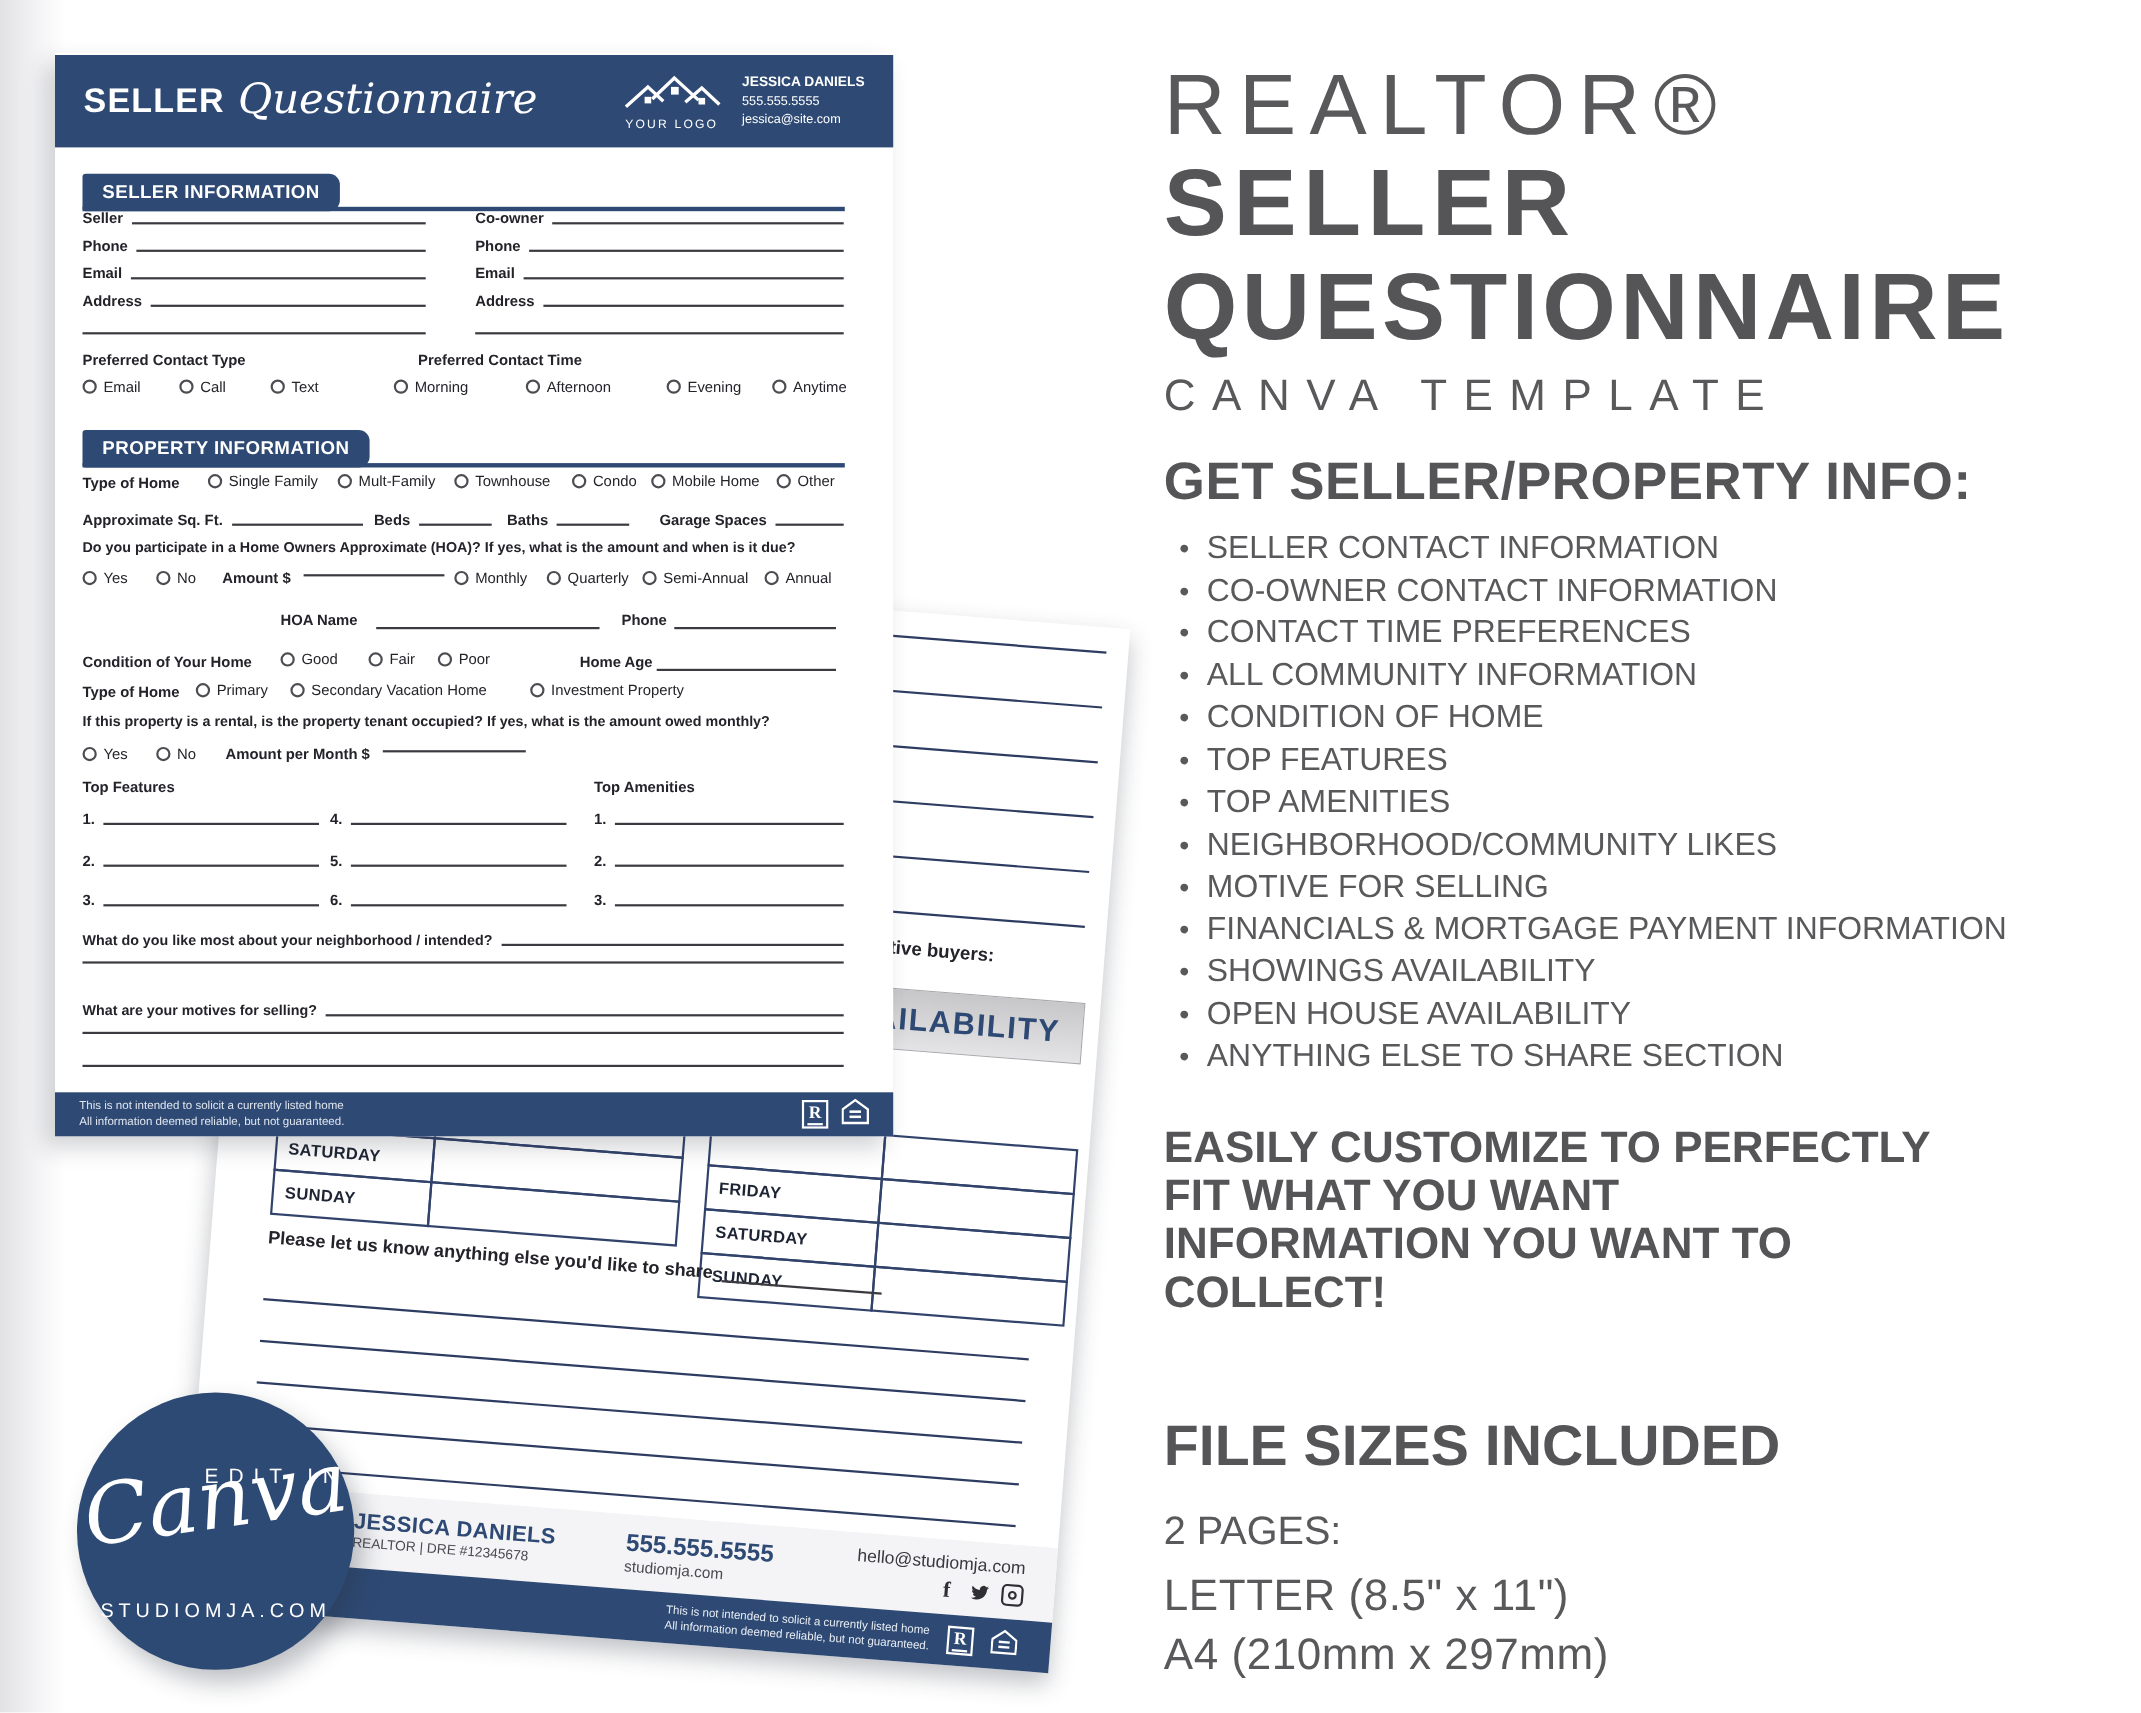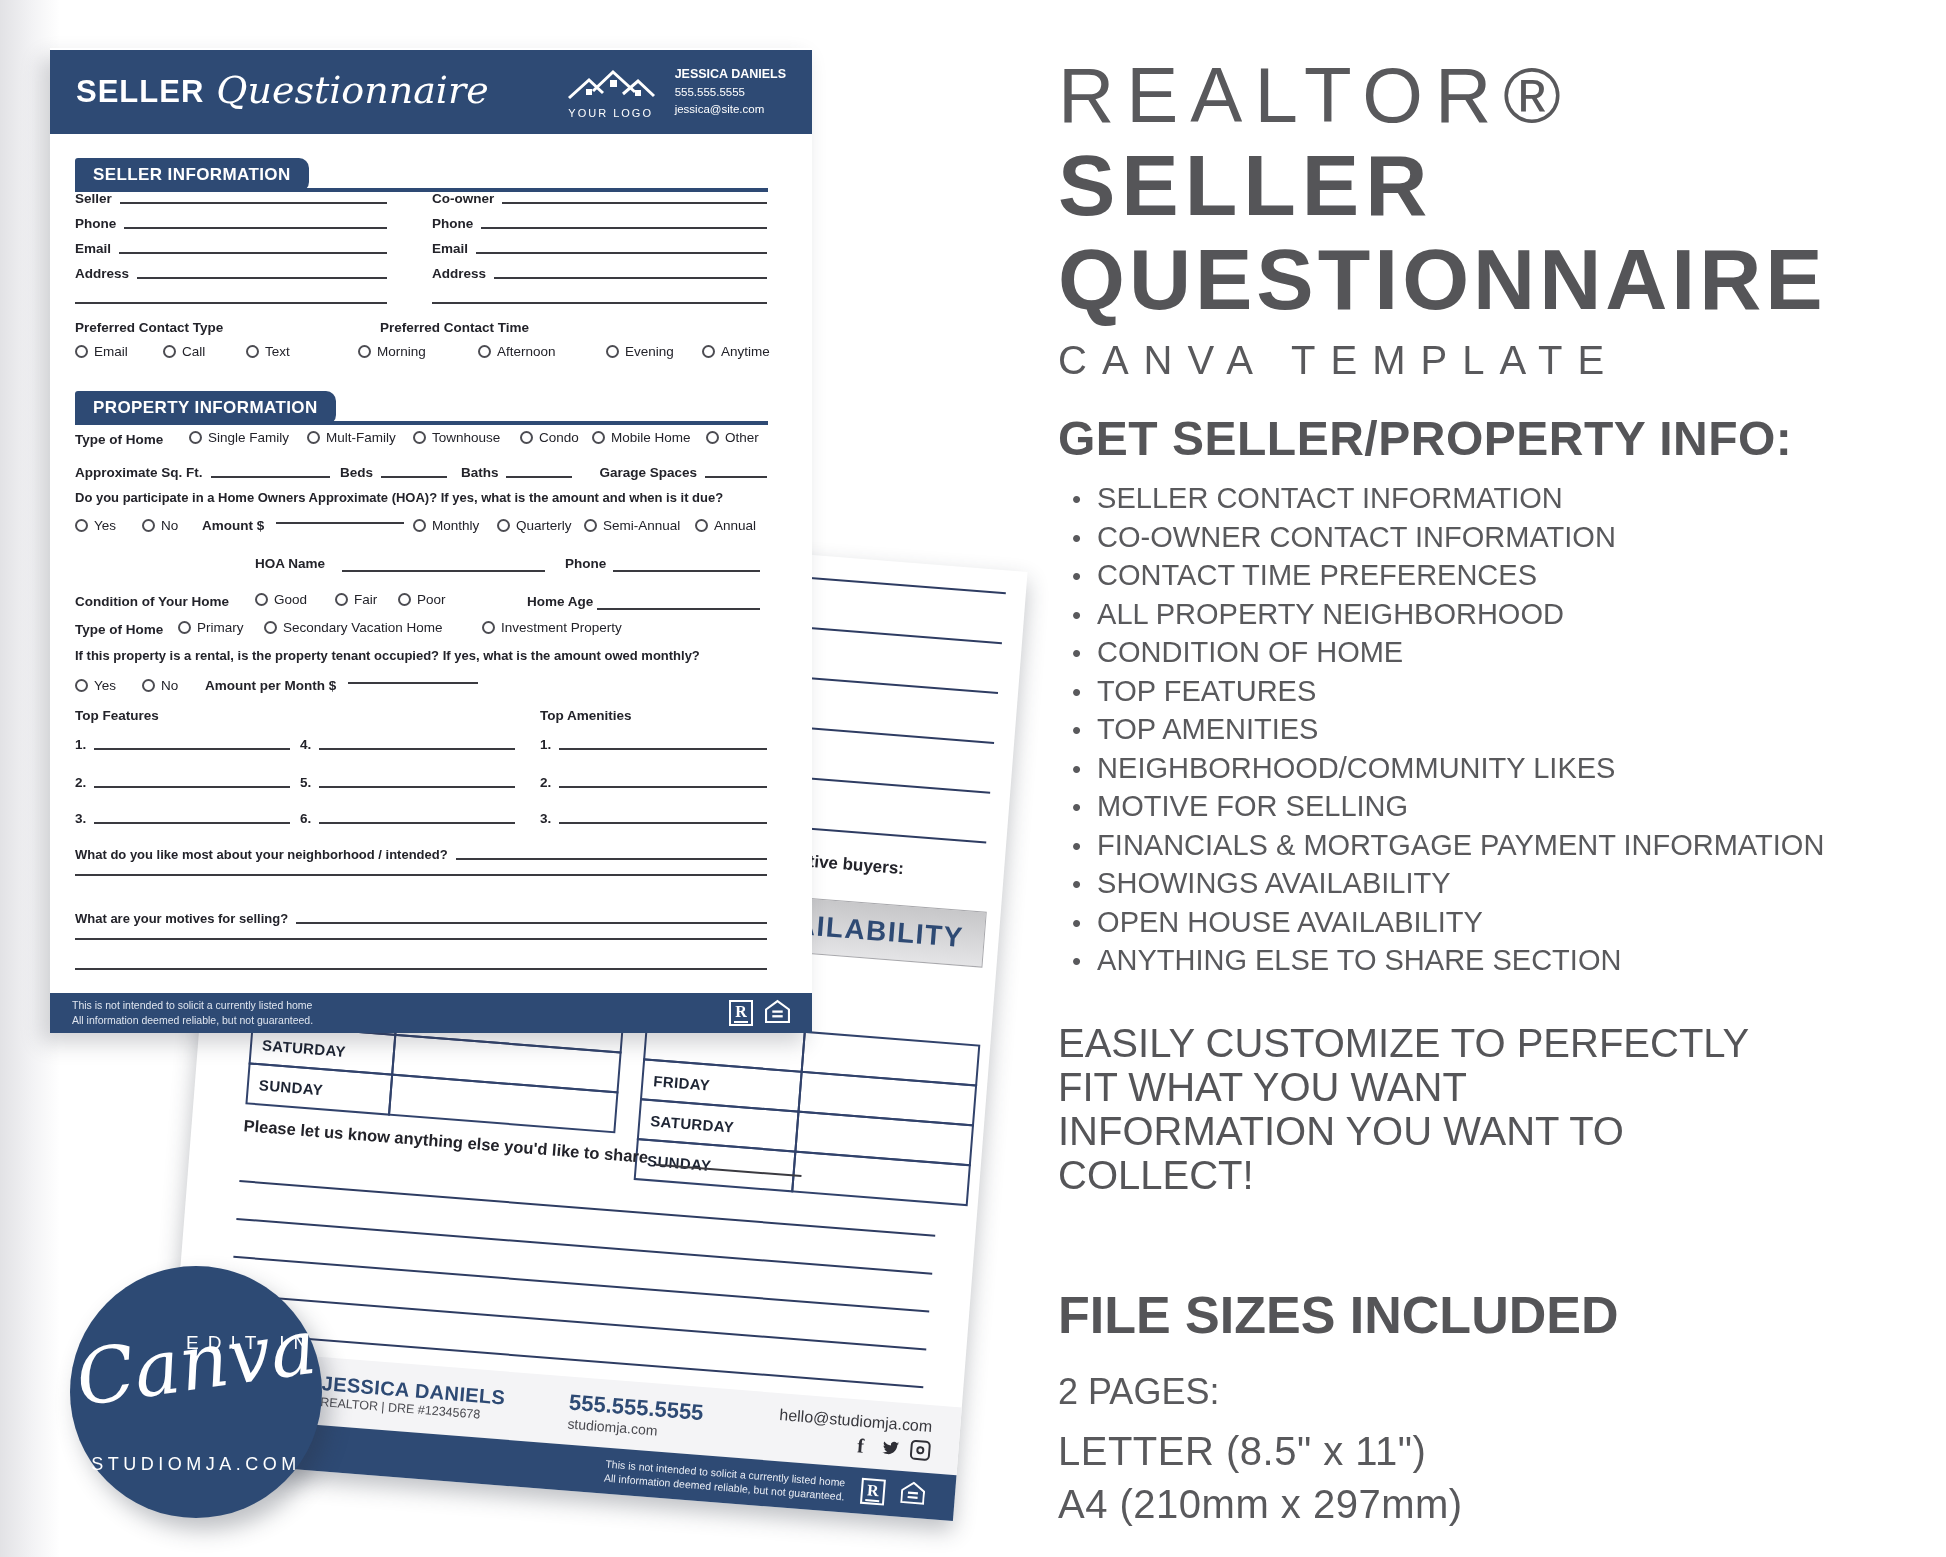--- a/index.html
+++ b/index.html
@@ -109,21 +109,21 @@
   .panel{position:absolute;left:1058px;top:58px;width:876px;color:#58585b;}
   .t1{font-size:78px;font-weight:400;letter-spacing:12px;line-height:.95;color:#59595c;}
   .t2{font-size:86px;font-weight:800;letter-spacing:6px;line-height:1;margin-top:10px;color:#555558;}
   .t3{font-size:86px;font-weight:800;letter-spacing:4px;line-height:1;margin-top:8px;color:#555558;}
   .t4{font-size:40px;font-weight:400;letter-spacing:15px;margin-top:16px;color:#59595c;}
   .gethead{font-size:48px;font-weight:800;letter-spacing:.5px;margin-top:28px;color:#555558;}
   .blist{list-style:none;margin:18px 0 0 0;padding:0;}
   .blist li{display:flex;align-items:baseline;font-size:29px;line-height:1;margin-bottom:9.5px;
             color:#59595c;}
   .blist .dot{margin:0 16px 0 14px;font-size:26px;}
-  .custom{margin-top:46px;font-size:40px;font-weight:400;line-height:1.1;color:#555558;}
+  .custom{margin-top:46px;font-size:40px;font-weight:700;line-height:1.1;color:#555558;}
   .fileshead{font-size:52px;font-weight:800;margin-top:88px;color:#555558;}
   .pages{font-size:36px;margin-top:26px;color:#59595c;}
   .fsize{font-size:40px;margin-top:16px;color:#59595c;letter-spacing:.5px;}
   .fsize.second{margin-top:8px;}
 </style>
 </head>
 <body>
 
 <div class="canvas">
   <div class="edge-strip"></div>
@@ -557,21 +557,21 @@
       <li>
           <span class="dot">•</span>
           <span>CO-OWNER CONTACT INFORMATION</span>
         </li>
       <li>
           <span class="dot">•</span>
           <span>CONTACT TIME PREFERENCES</span>
         </li>
       <li>
           <span class="dot">•</span>
-          <span>ALL PROPERTY NEIGHBORHOOD</span>
+          <span>ALL COMMUNITY INFORMATION</span>
         </li>
       <li>
           <span class="dot">•</span>
           <span>CONDITION OF HOME</span>
         </li>
       <li>
           <span class="dot">•</span>
           <span>TOP FEATURES</span>
         </li>
       <li>

